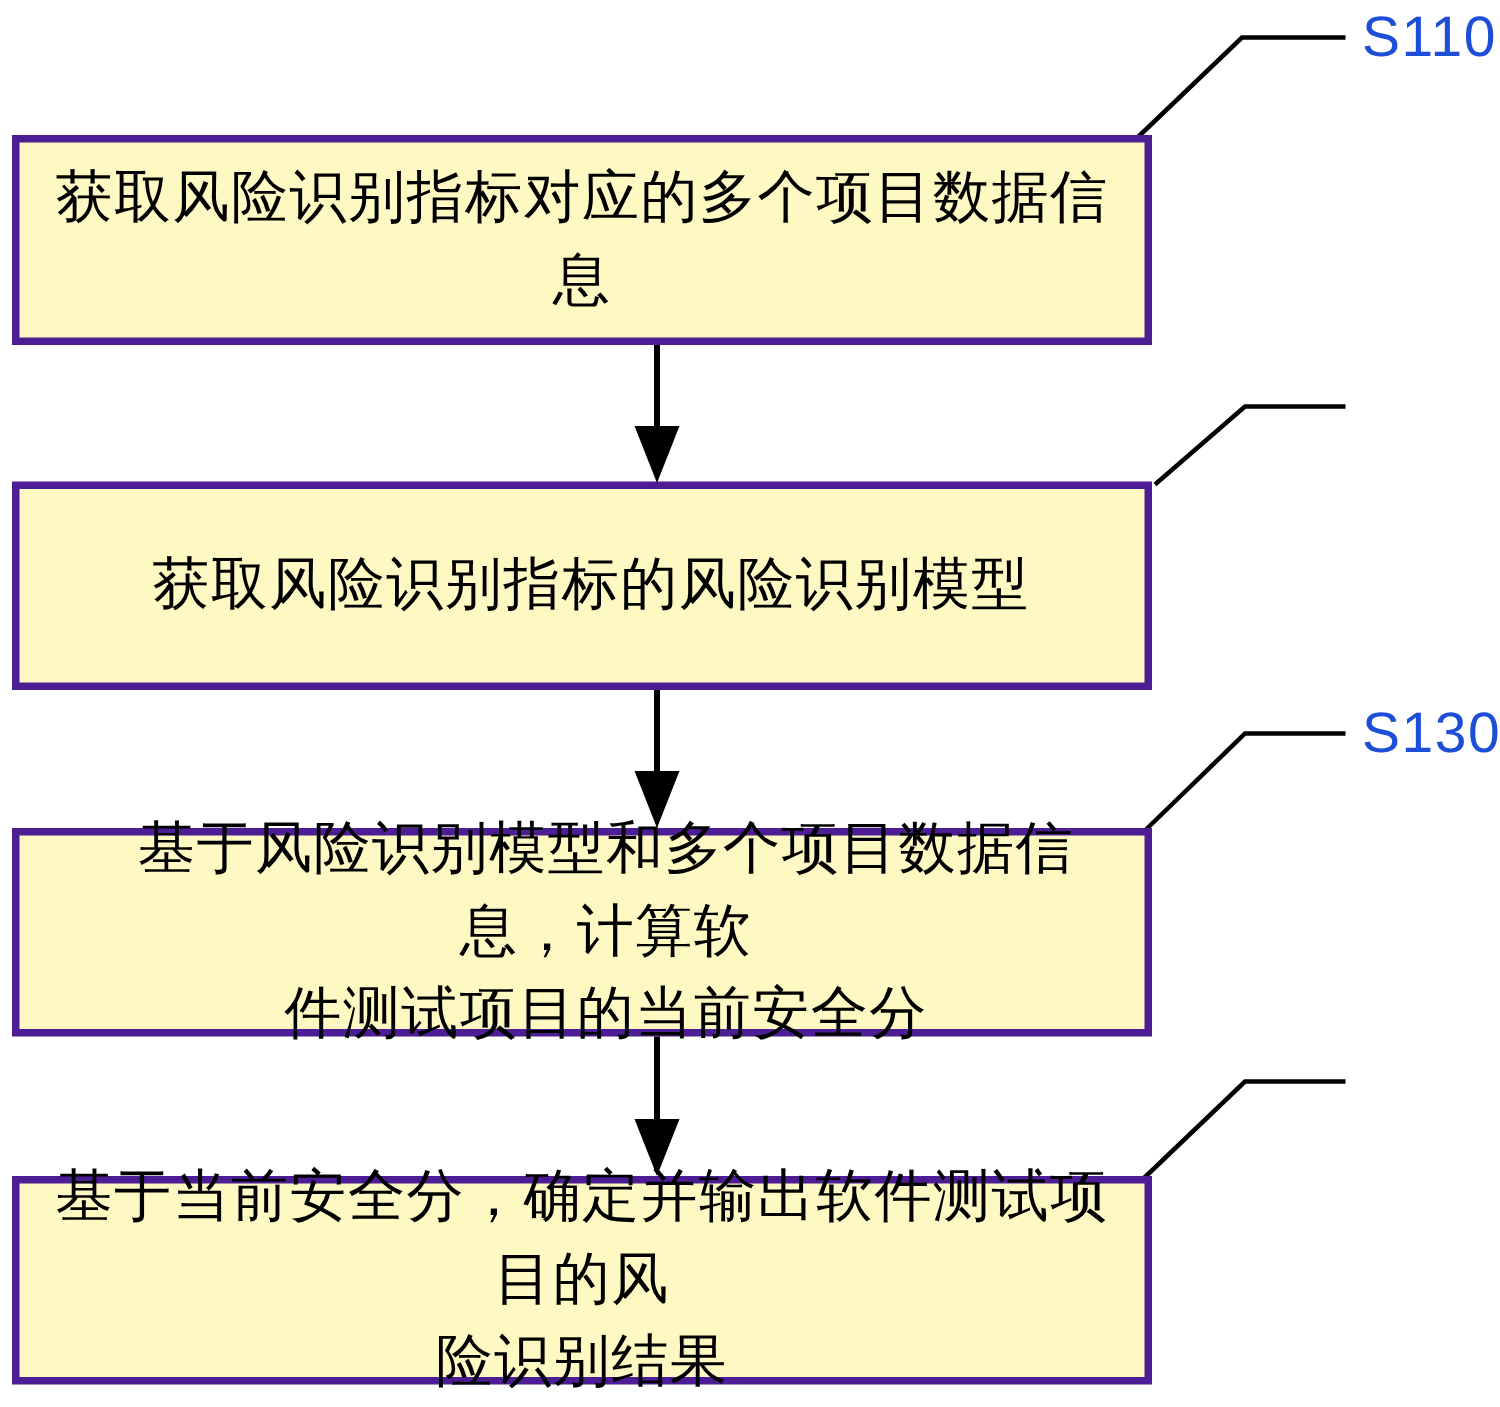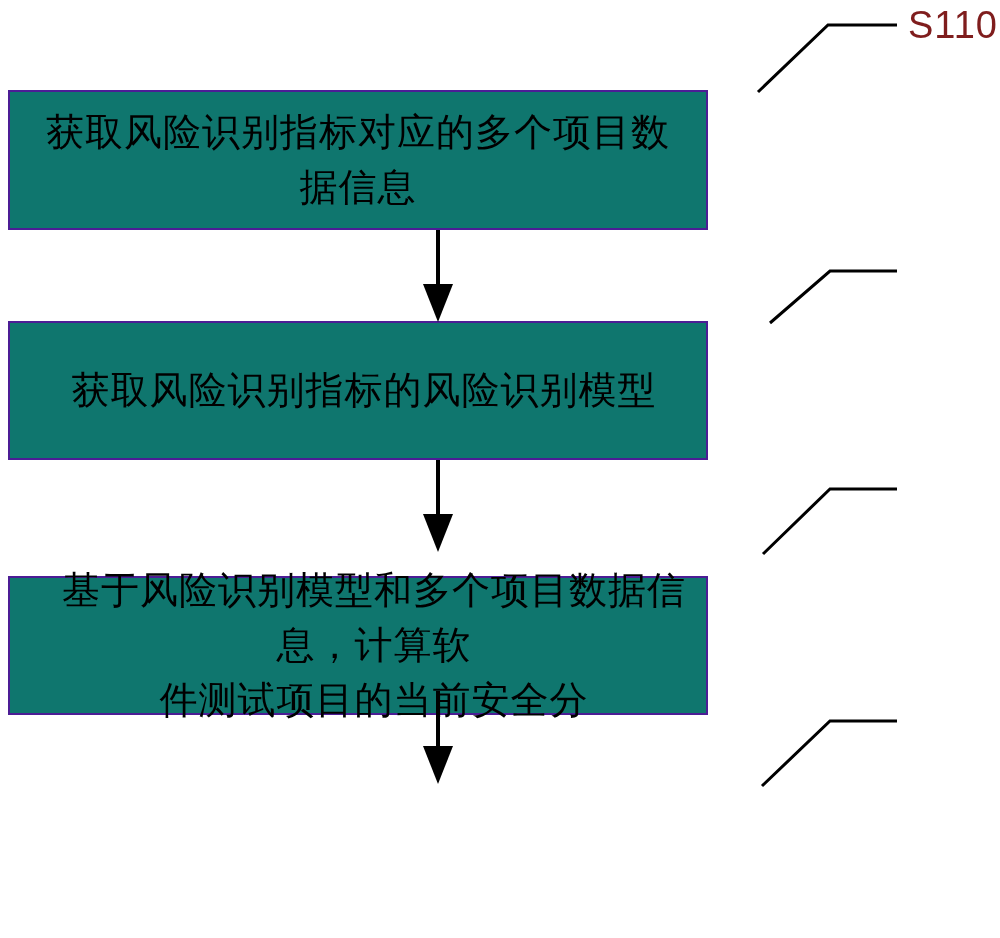--- a/index.html
+++ b/index.html
@@ -25,24 +25,24 @@
   }
   .leaders polyline {
     fill: none;
     stroke: #000000;
     stroke-width: 3;
     stroke-linejoin: miter;
   }
   .flow-box {
     position: absolute;
     left: 8px;
-    width: 700px;
+    width: 760px;
     box-sizing: border-box;
-    border: 2px solid #4c1d95;
-    background: #0f766e;
+    border: 5px solid #4c1d95;
+    background: #fef9c3;
     display: flex;
     align-items: center;
     justify-content: center;
   }
   .flow-box .box-text {
     display: block;
     width: 100%;
     padding: 0 18px;
     box-sizing: border-box;
     text-align: center;
@@ -66,21 +66,21 @@
     border-left: 15px solid transparent;
     border-right: 15px solid transparent;
     border-top: 38px solid #000000;
   }
   .step-label {
     position: absolute;
     left: 908px;
     transform: translateY(-50%);
     font-size: 38px;
     line-height: 42px;
-    color: #7f1d1d;
+    color: #1d4ed8;
     letter-spacing: 1px;
     white-space: nowrap;
   }
 </style>
 </head>
 <body>
 
 <div class="canvas">
 
   <svg class="leaders" viewBox="0 0 1000 938" xmlns="http://www.w3.org/2000/svg">
@@ -91,30 +91,35 @@
   </svg>
 
   <div class="flow-box" style="top:90px; height:140px;">
     <span class="box-text">获取风险识别指标对应的多个项目数据信息</span>
   </div>
 
   <div class="flow-box" style="top:321px; height:139px;padding-left:12px;">
     <span class="box-text">获取风险识别指标的风险识别模型</span>
   </div>
 
-  <div class="flow-box" style="top:576px; height:139px;padding-left:32px;">
+  <div class="flow-box" style="top:552px; height:139px;padding-left:32px;">
     <span class="box-text">基于风险识别模型和多个项目数据信息，计算软
 件测试项目的当前安全分</span>
   </div>
 
+  <div class="flow-box" style="top:784px; height:139px;">
+    <span class="box-text">基于当前安全分，确定并输出软件测试项目的风
+险识别结果</span>
+  </div>
 
   <div class="arrow-line" style="top:230px; height:56px;"></div>
   <div class="arrow-head" style="top:284px;"></div>
 
   <div class="arrow-line" style="top:460px; height:56px;"></div>
   <div class="arrow-head" style="top:514px;"></div>
 
   <div class="arrow-line" style="top:691px; height:56px;"></div>
   <div class="arrow-head" style="top:746px;"></div>
 
   <div class="step-label" style="top:25px;">S110</div>
+  <div class="step-label" style="top:489px;">S130</div>
 
 </div>
 
 </body></html>

